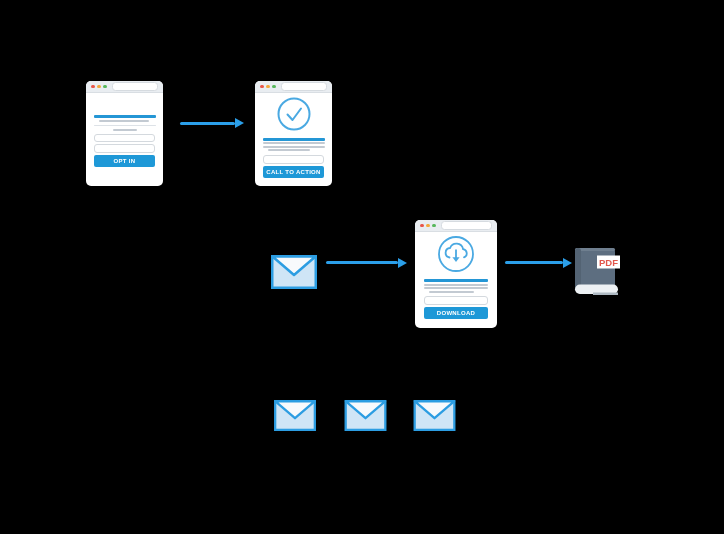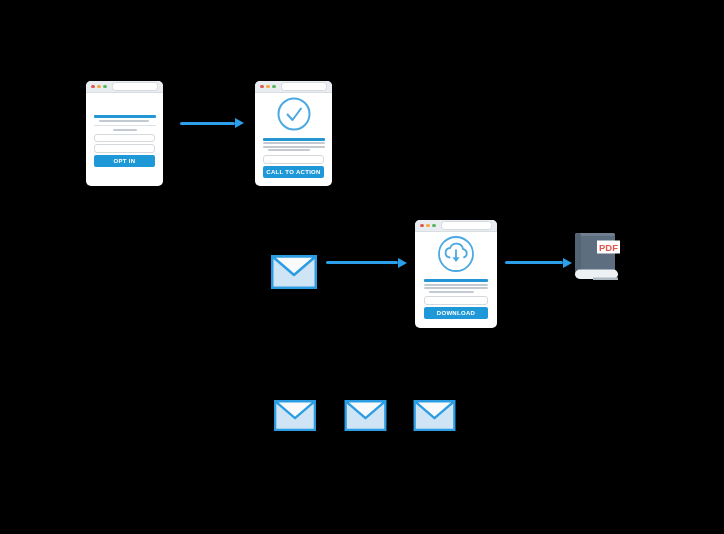--- a/index.html
+++ b/index.html
@@ -120,21 +120,21 @@
     <div class="ln ln-blue" style="left:9px;width:64px;top:59px;height:3px;"></div>
     <div class="ln ln-gray" style="left:9px;width:64px;top:63.5px;"></div>
     <div class="ln ln-gray" style="left:9px;width:64px;top:67px;"></div>
     <div class="ln ln-gray" style="left:14px;width:45px;top:70.5px;"></div>
     <div class="inputbox" style="left:9px;width:64px;top:75.5px;height:9px;"></div>
     <div class="btn" style="left:9px;width:64px;top:86.5px;height:12px;">DOWNLOAD</div>
   </div>
 
   <div class="arrow" style="left:505px;top:261px;width:58px;"></div>
 
-  <div class="book" style="left:571px;top:232px;">
+  <div class="book" style="left:571px;top:247px;">
     <svg width="52" height="52" viewBox="0 0 52 52">
       <rect x="4" y="1" width="40" height="43" rx="4" fill="#5d6e80"></rect>
       <rect x="4" y="1" width="40" height="3" rx="1.5" fill="#6f7f8f"></rect>
       <rect x="4" y="1" width="6" height="43" rx="3" fill="#536373"></rect>
       <rect x="4" y="37.5" width="43" height="9.5" rx="4.75" fill="#edf1f4"></rect>
       <rect x="22" y="45.5" width="25" height="2.5" fill="#aeb9c2"></rect>
       <rect x="26" y="8.5" width="23" height="13" fill="#ffffff"></rect>
       <text x="37.5" y="18.5" text-anchor="middle" font-size="9.5" font-weight="bold" fill="#e2574c" font-family="Liberation Sans, sans-serif">PDF</text>
     </svg>
   </div>

